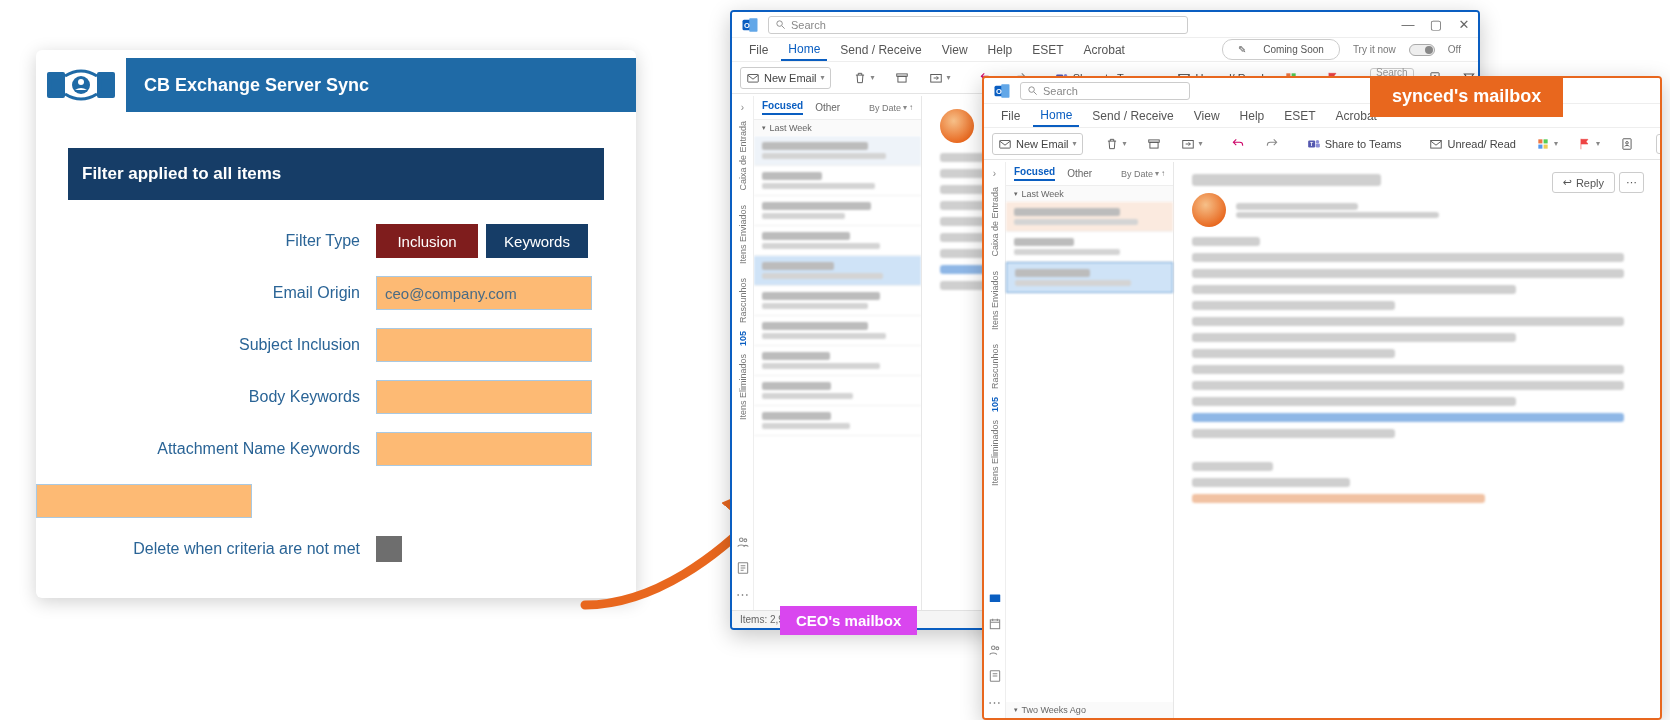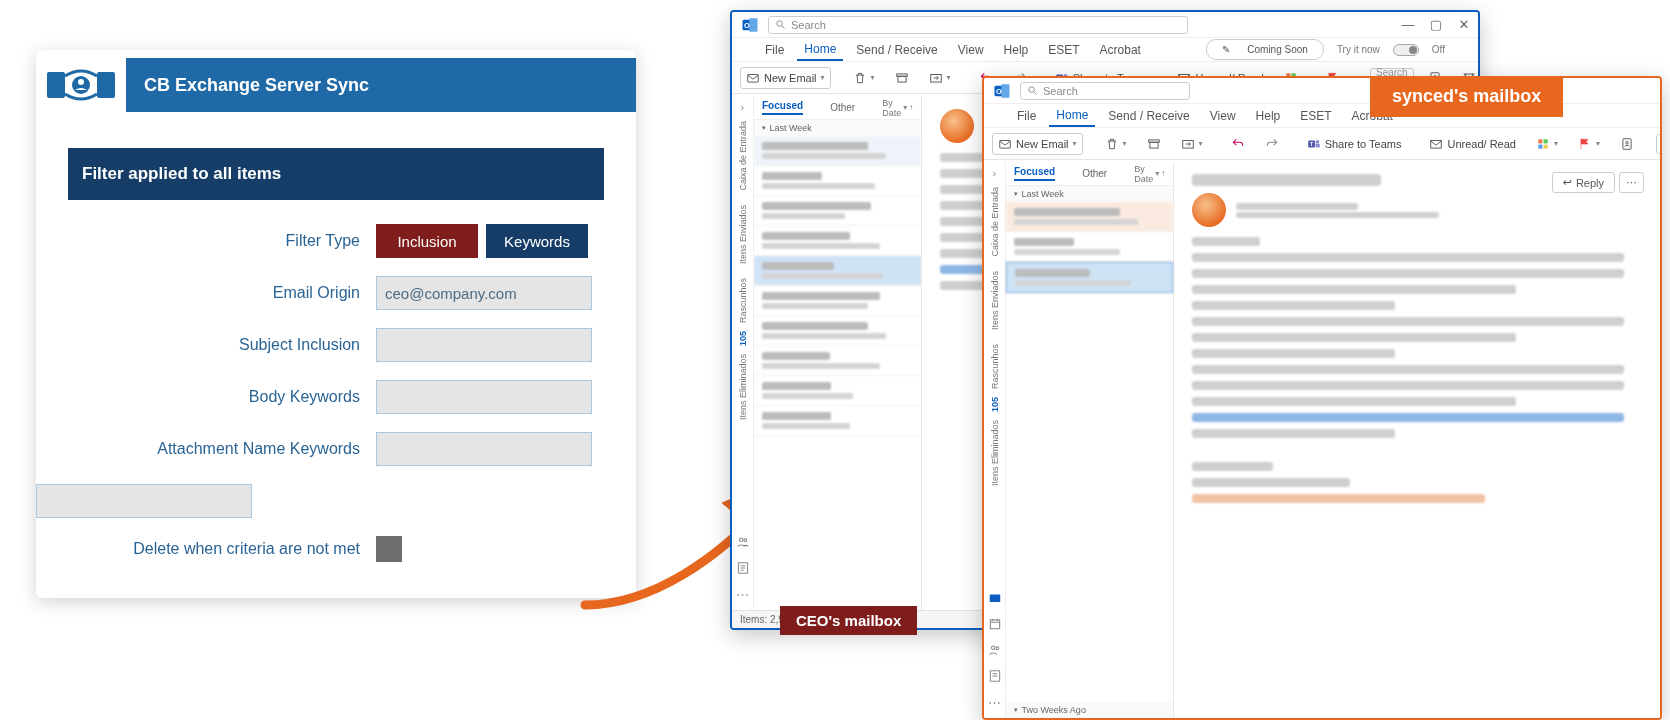--- a/index.html
+++ b/index.html
@@ -11,40 +11,40 @@
   .cfg-logo svg{width:76px;height:46px}
   .cfg-title{flex:1;background:#1f6aa6;color:#fff;height:54px;display:flex;align-items:center;padding-left:18px;font-size:18px;font-weight:600}
   .cfg-sub{margin:28px 32px 0 32px;background:#163d67;color:#fff;padding:16px 14px;font-size:17px;font-weight:600}
   .cfg-form{margin:24px 32px 0 0}
   .row{display:flex;align-items:center;margin-bottom:18px}
   .row label{width:340px;text-align:right;padding-right:16px;color:#2a6496;font-size:16px}
   .segbtns{display:flex;gap:8px}
   .segbtn{width:102px;height:34px;display:flex;align-items:center;justify-content:center;font-size:15px;cursor:pointer;border:1px solid transparent}
   .seg-on{background:#7f1d1d;color:#fff}
   .seg-off{background:#163d67;color:#fff}
-  .txt{width:216px;height:34px;border:1px solid #a9c9e2;padding:4px 8px;font-size:15px;color:#4b6b84;background:#e5e5e5}
+  .txt{width:216px;height:34px;border:1px solid #a9c9e2;padding:4px 8px;font-size:15px;color:#4b6b84;background:#fdba74}
   .chk{width:26px;height:26px;background:#6e6e6e;border:0}
   
   .arrow{position:absolute;left:570px;top:450px;width:230px;height:180px;pointer-events:none}
   
   .olw{position:absolute;background:#fff;border-radius:4px;box-shadow:0 6px 22px rgba(0,0,0,.22);overflow:hidden}
   .olw.blue{border:2px solid #0a5ec1}
   .olw.orange{border:2px solid #e8671e}
-  .badge{position:absolute;background:#7f1d1d;color:#fff;padding:6px 16px;font-size:15px;font-weight:600;z-index:5}
+  .badge{position:absolute;background:#d946ef;color:#fff;padding:6px 16px;font-size:15px;font-weight:600;z-index:5}
   .badge.orange{background:#e8671e}
   
   .ttl{height:26px;display:flex;align-items:center;background:#fff;border-bottom:1px solid #eee}
   .ol-logo{width:24px;height:20px;margin:0 6px;display:flex;align-items:center;justify-content:center;color:#0a5ec1}
   .ol-logo svg{width:18px;height:18px}
   .search{flex:0 0 420px;height:18px;border:1px solid #ccc;border-radius:3px;display:flex;align-items:center;padding:0 6px;color:#888;font-size:11px;gap:5px}
   .search svg{width:11px;height:11px;stroke:#888}
   .ttl-sp{flex:1}
   .wbtn{width:28px;height:20px;display:flex;align-items:center;justify-content:center;color:#666;font-family:Arial;cursor:pointer}
   
-  .menu{height:24px;display:flex;align-items:center;border-bottom:1px solid #eee;padding:0 26px;gap:6px;font-size:12px;color:#555}
+  .menu{height:24px;display:flex;align-items:center;border-bottom:1px solid #eee;padding:0 10px;gap:6px;font-size:12px;color:#555}
   .menu span{padding:3px 7px;cursor:pointer}
   .menu span.act{color:#0a5ec1;border-bottom:2px solid #0a5ec1}
   .menu .msp{flex:1}
   .pill{border:1px solid #ccc;border-radius:10px;padding:1px 8px;font-size:10px;color:#555;display:flex;align-items:center;gap:3px}
   .tog{width:26px;height:12px;border:1px solid #aaa;border-radius:7px;position:relative;background:#eee}
   .tog::after{content:"";position:absolute;right:1px;top:1px;width:8px;height:8px;border-radius:50%;background:#888}
   
   .rb{height:32px;display:flex;align-items:center;border-bottom:1px solid #e4e4e4;padding:0 8px;gap:8px;font-size:11px;color:#444;overflow:hidden}
   .rbtn{display:flex;align-items:center;gap:4px;padding:3px 5px;border:1px solid transparent;border-radius:3px;cursor:pointer;white-space:nowrap}
   .rbtn.box{border-color:#ccc}
@@ -54,21 +54,21 @@
   .rb-search{width:110px;height:20px;border:1px solid #ccc;border-radius:3px;display:flex;align-items:center;padding:0 5px;color:#999;font-size:10px}
   
   .olbody{position:absolute;left:0;right:0;top:84px;bottom:18px;display:flex;background:#fff}
   .vstrip{width:22px;border-right:1px solid #eee;display:flex;flex-direction:column;align-items:center;justify-content:flex-start;padding-top:6px;gap:2px}
   .vtab{writing-mode:vertical-rl;transform:rotate(180deg);font-size:9px;color:#777;padding:6px 0;cursor:pointer}
   .vnum{font-size:9px;color:#0a5ec1;font-weight:600;writing-mode:vertical-rl;transform:rotate(180deg)}
   .vicons{margin-top:auto;display:flex;flex-direction:column;gap:10px;padding-bottom:8px;color:#777}
   .vicons div{width:16px;height:16px;display:flex;align-items:center;justify-content:center}
   
   .mlist{width:168px;border-right:1px solid #e7e7e7;display:flex;flex-direction:column;font-size:10px}
-  .mlhead{height:24px;display:flex;align-items:center;padding:0 8px;gap:27px;border-bottom:1px solid #eee;color:#666}
+  .mlhead{height:24px;display:flex;align-items:center;padding:0 8px;gap:12px;border-bottom:1px solid #eee;color:#666}
   .mlhead .foc{color:#0a5ec1;border-bottom:2px solid #0a5ec1;padding-bottom:2px;font-weight:600}
   .mlhead .sort{margin-left:auto;font-size:9px;color:#777;display:flex;align-items:center;gap:2px}
   .grp{padding:3px 8px;font-size:9px;color:#666;display:flex;align-items:center;gap:4px;background:#fafafa}
   .msg{padding:6px 8px;border-bottom:1px solid #f0f0f0;filter:blur(1.1px);cursor:pointer}
   .msg .l1{height:8px;background:#bcbcbc;border-radius:2px;margin-bottom:3px}
   .msg .l2{height:6px;background:#d4d4d4;border-radius:2px;width:82%}
   .msg.sel{background:#cfe3f7}
   .msg.sel2{background:#fbeadf}
   .msg.hi{background:#eef3f9}
   .mlist .scroll{overflow:hidden;flex:1}

